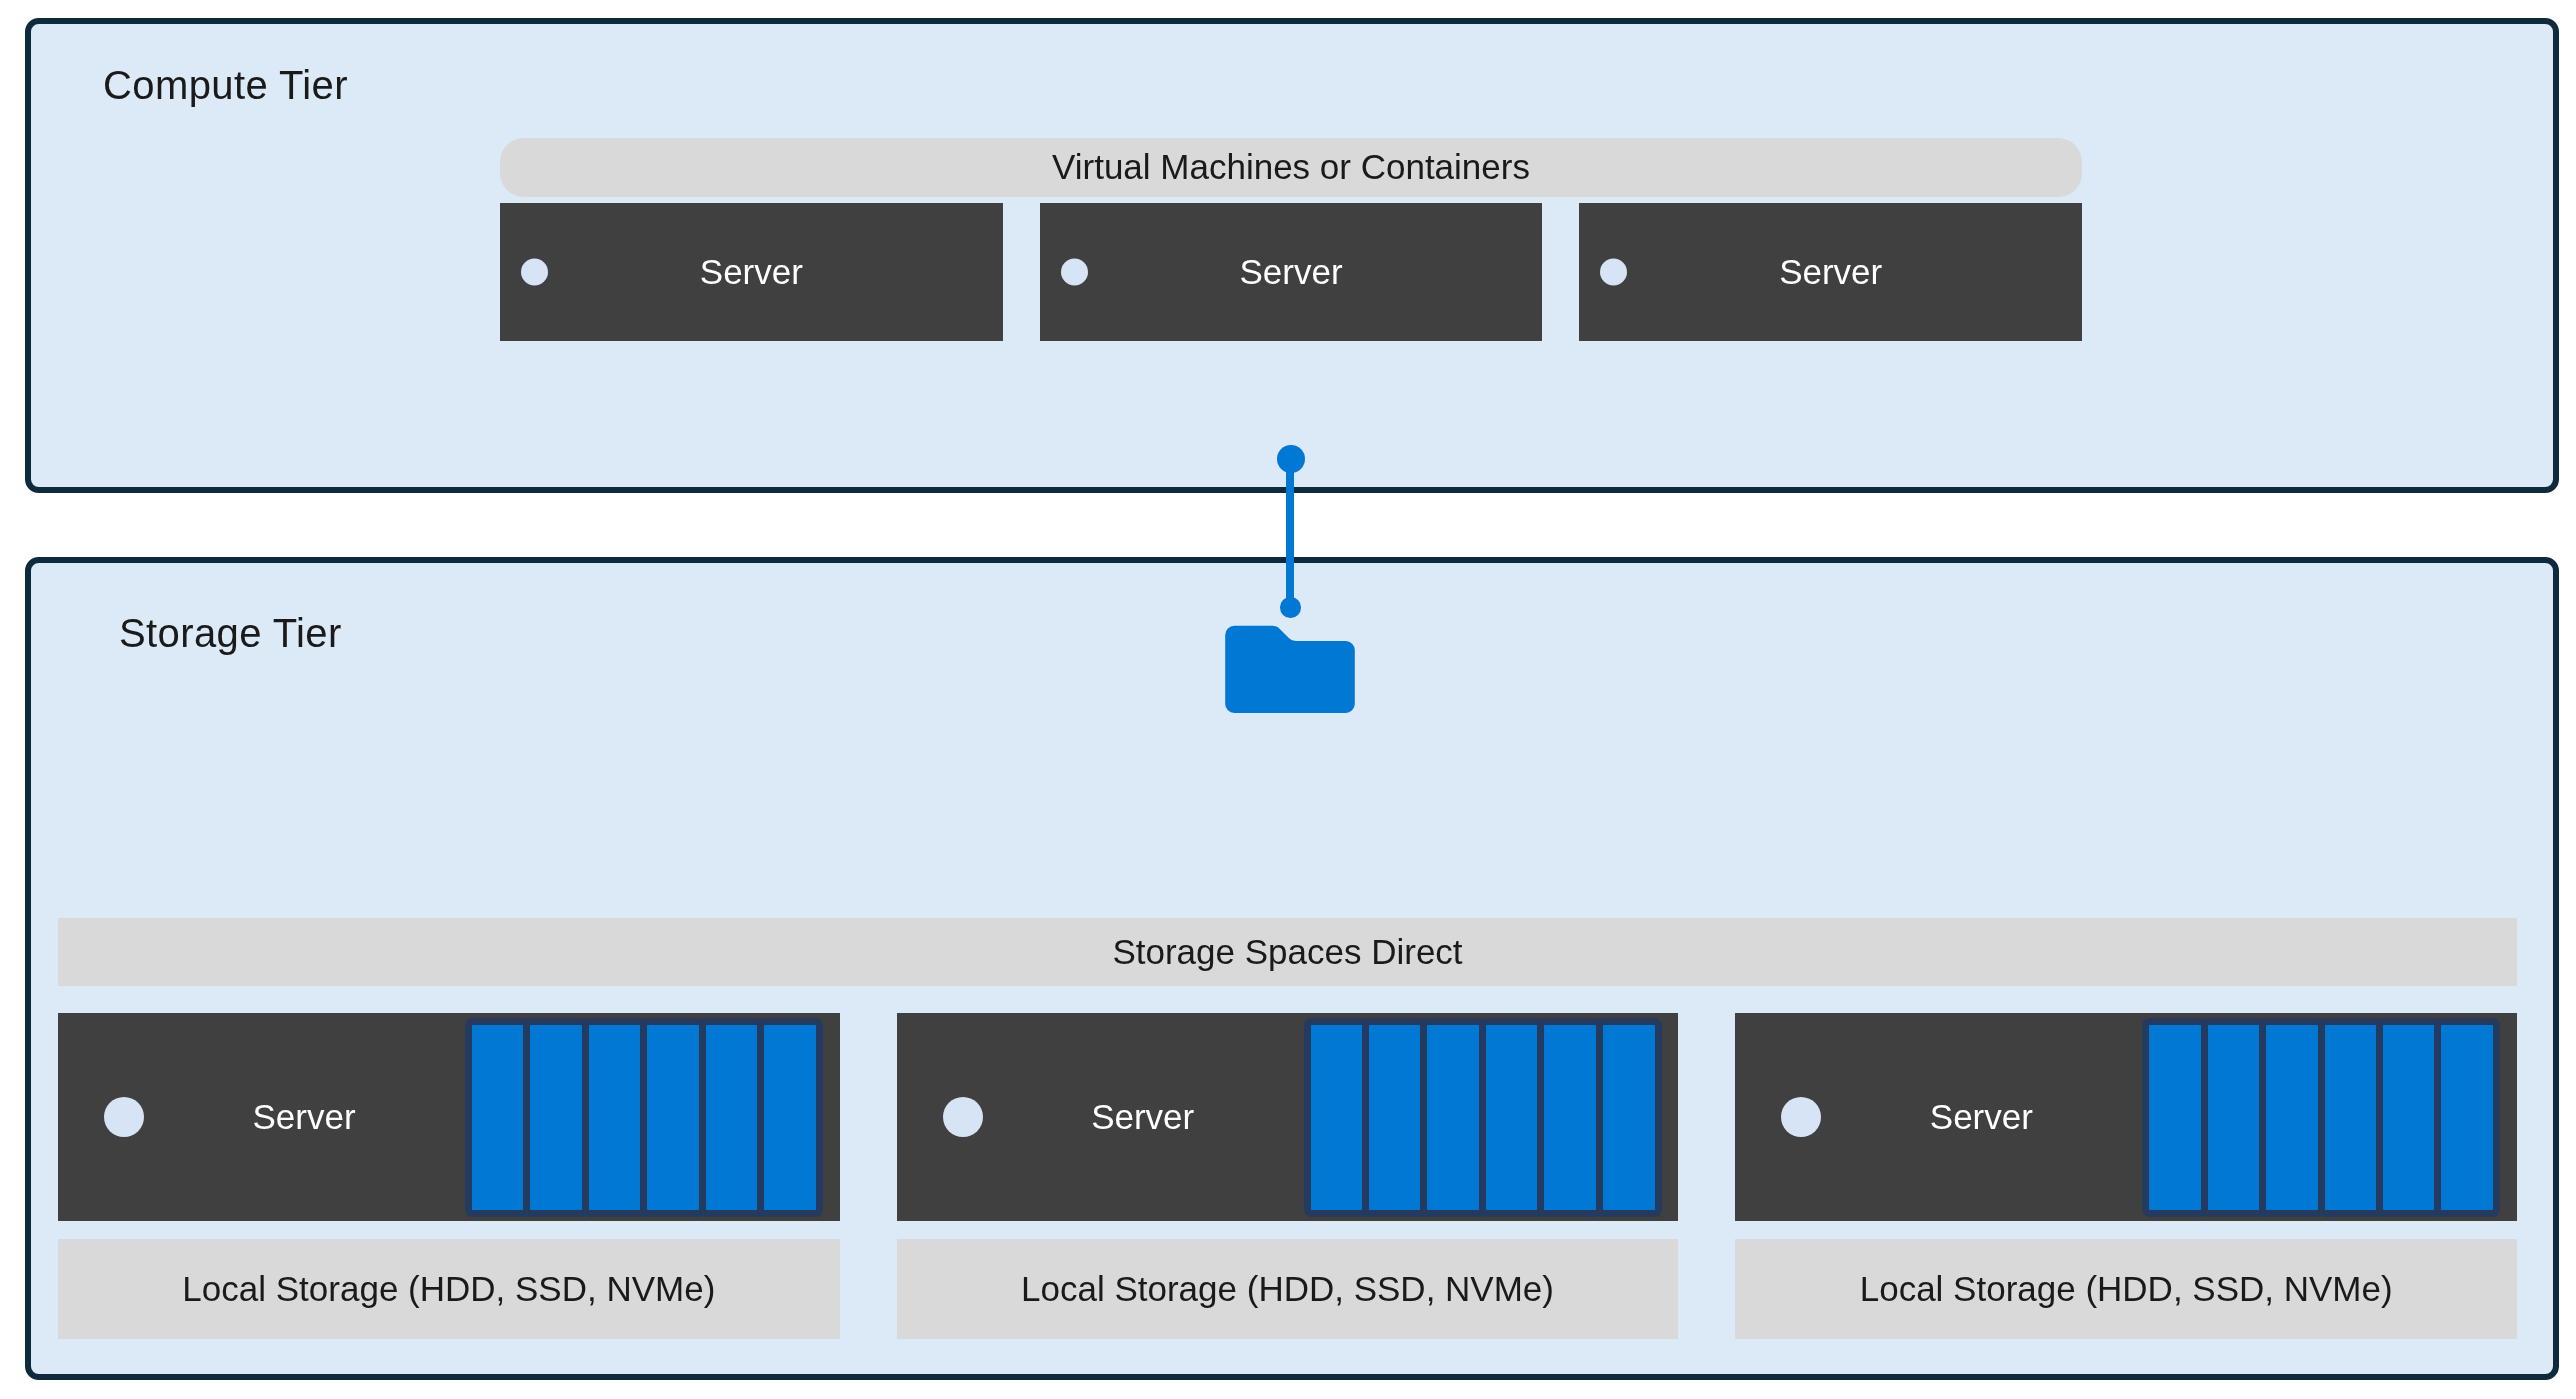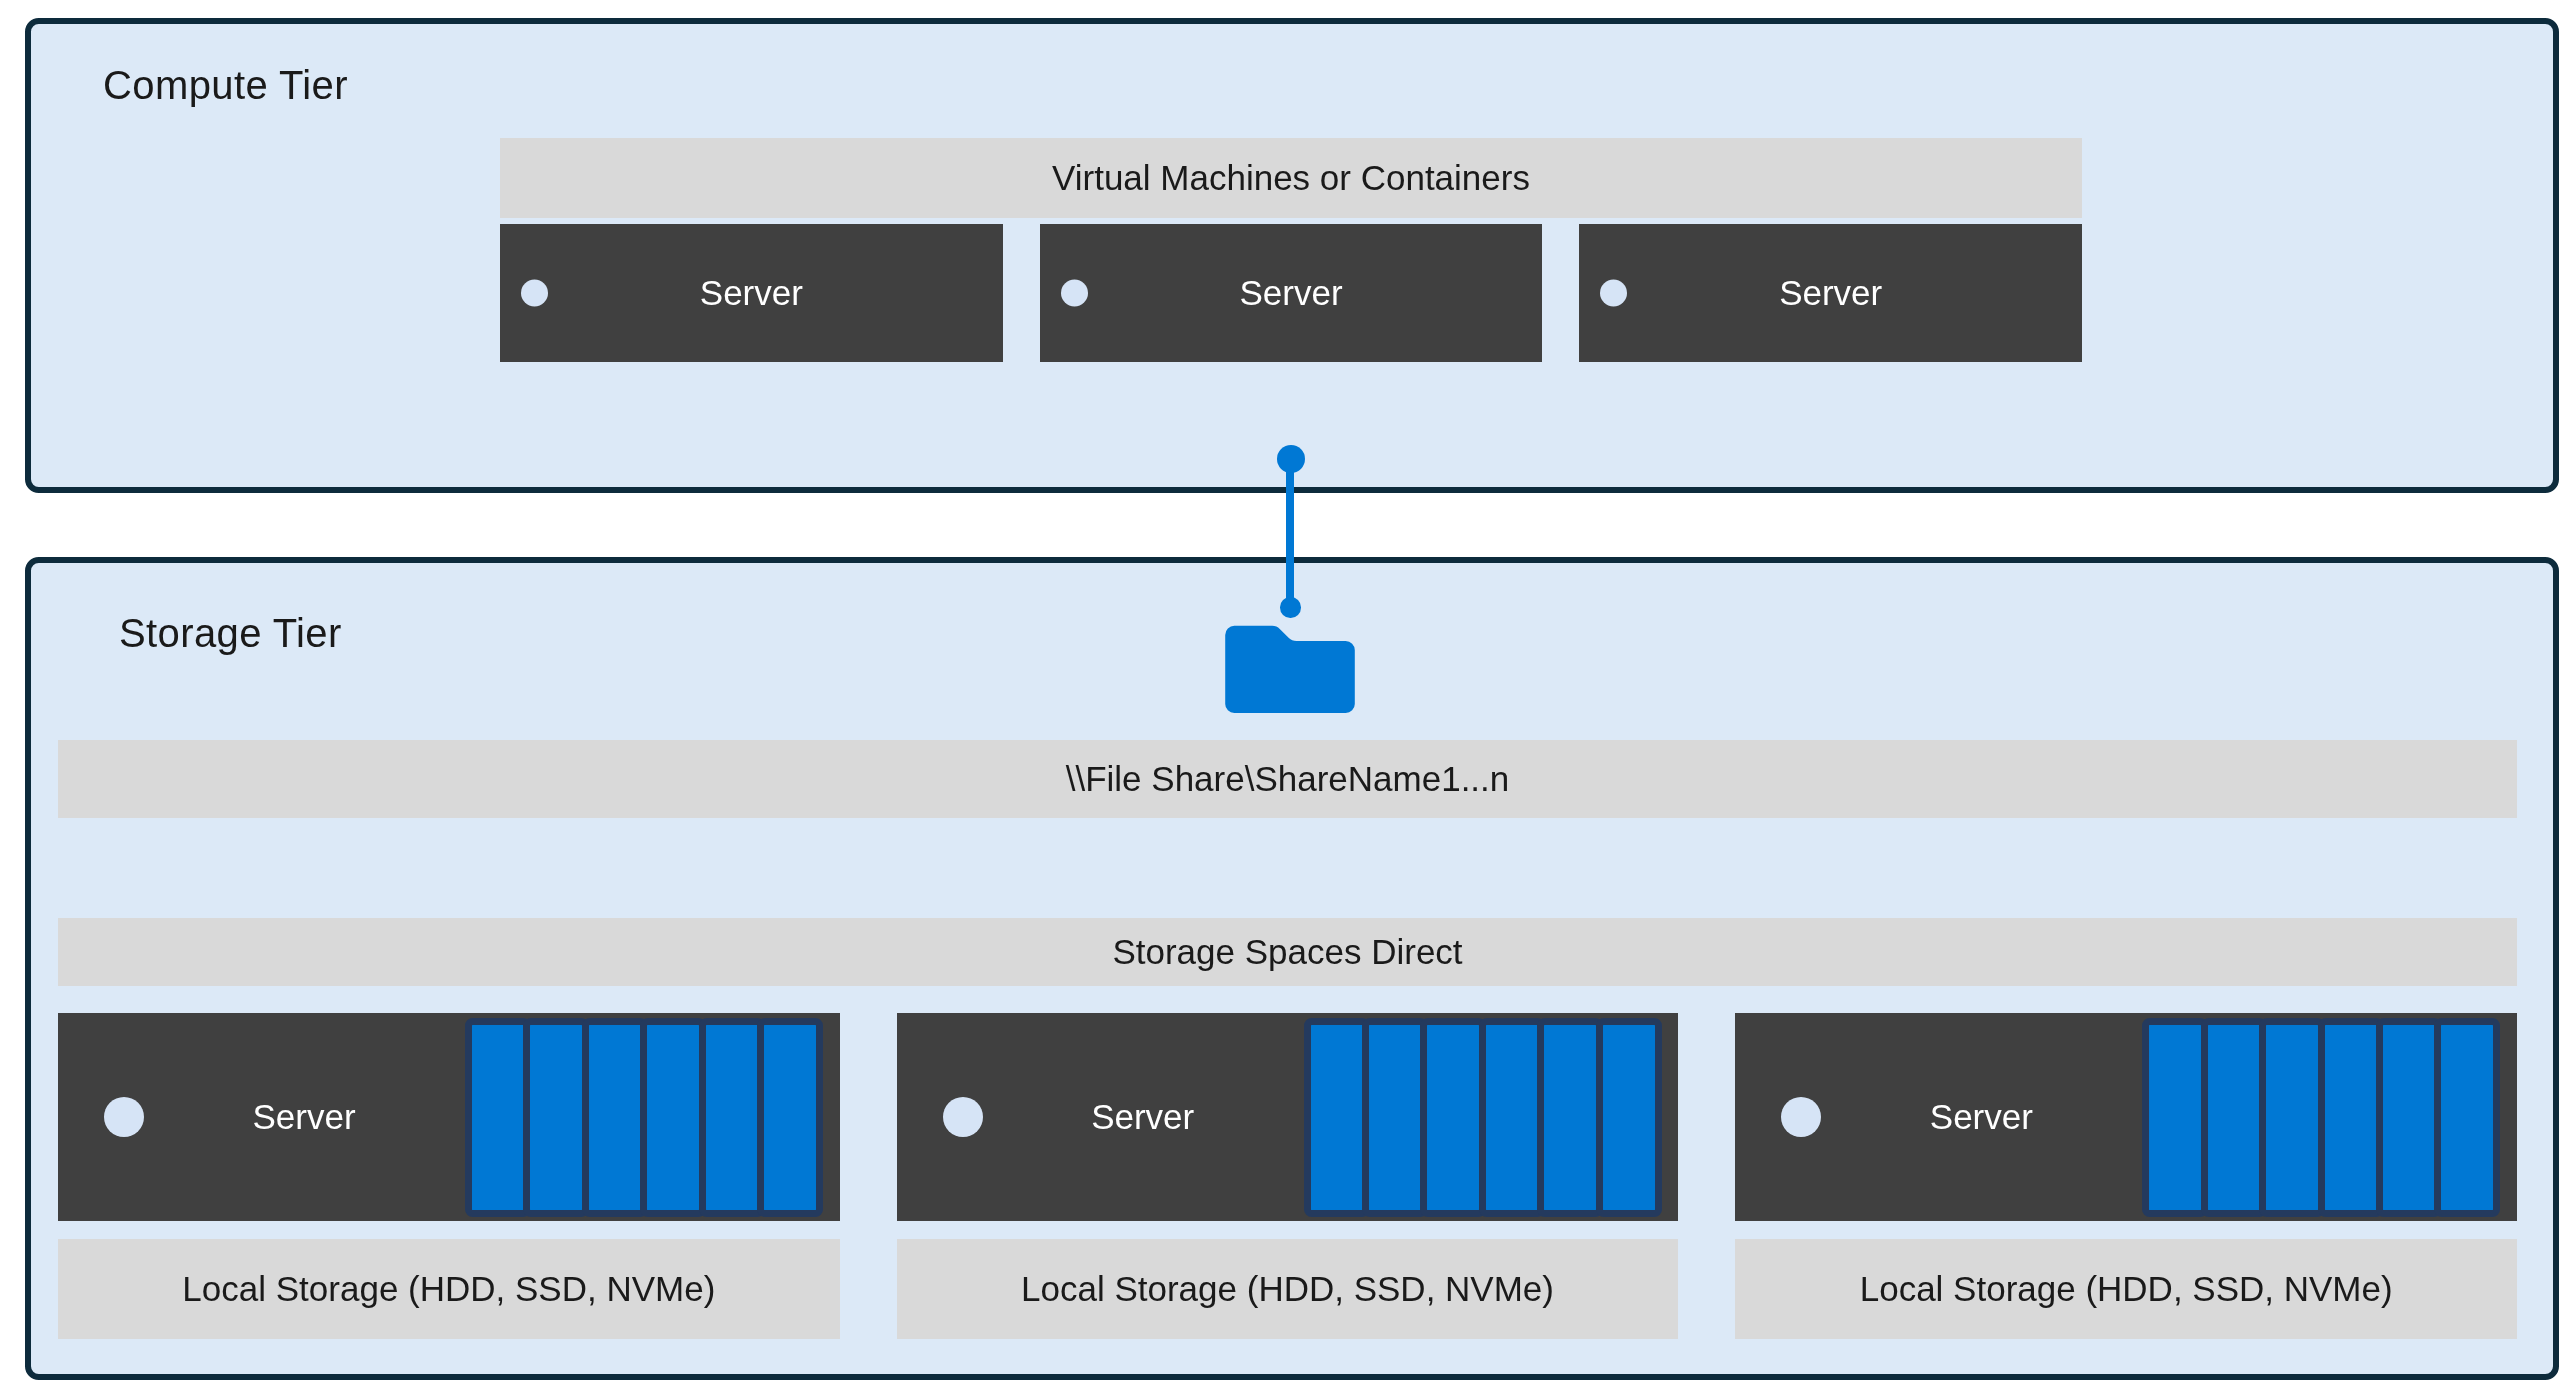--- a/index.html
+++ b/index.html
@@ -37,21 +37,21 @@
   .storage .tier-title{left:88px;top:47px;}
 
   .bar{
     background:var(--bar-fill);
     display:flex;align-items:center;justify-content:center;
     font-size:35px;color:var(--text-dark);
   }
 
   
   .cluster{position:absolute;left:469px;top:114px;width:1582px;}
-  .vm-bar{height:80px;margin-bottom:6px;}
+  .vm-bar{height:59px;margin-bottom:6px;border-radius:24px;}
   .server-row{display:flex;gap:37px;margin-bottom:8.4px;}
   .cserver{
     position:relative;flex:1;height:138px;
     background:var(--server-fill);
     display:flex;align-items:center;justify-content:center;
     color:var(--server-text);font-size:35px;
   }
   .cserver .dot{
     position:absolute;left:21px;top:50%;transform:translateY(-50%);
     width:27px;height:27px;border-radius:50%;
@@ -146,23 +146,20 @@
 
   <div class="tier storage">
     <div class="tier-title">Storage Tier</div>
 
     <div class="folder">
       <svg viewBox="0 0 171 128" xmlns="http://www.w3.org/2000/svg" aria-hidden="true">
         <path fill="#0078D4" d="M0,25 a12,12 0 0 1 12,-12 h50 q6,0 10,4 l12,12 q4,4 10,4 h65 a12,12 0 0 1 12,12 v71 a12,12 0 0 1 -12,12 H12 a12,12 0 0 1 -12,-12 z"></path>
       </svg>
     </div>
 
-    <div class="bar sbar share">
-      <span>\\File Share\ShareName1...n</span>
-    </div>
     <div class="bar sbar s2d">
       <span>Storage Spaces Direct</span>
     </div>
 
     <div class="node-row">
 
       <div class="node-col">
         <div class="snode">
           <span class="dot"></span>
           <span class="snode-label">Server</span>

